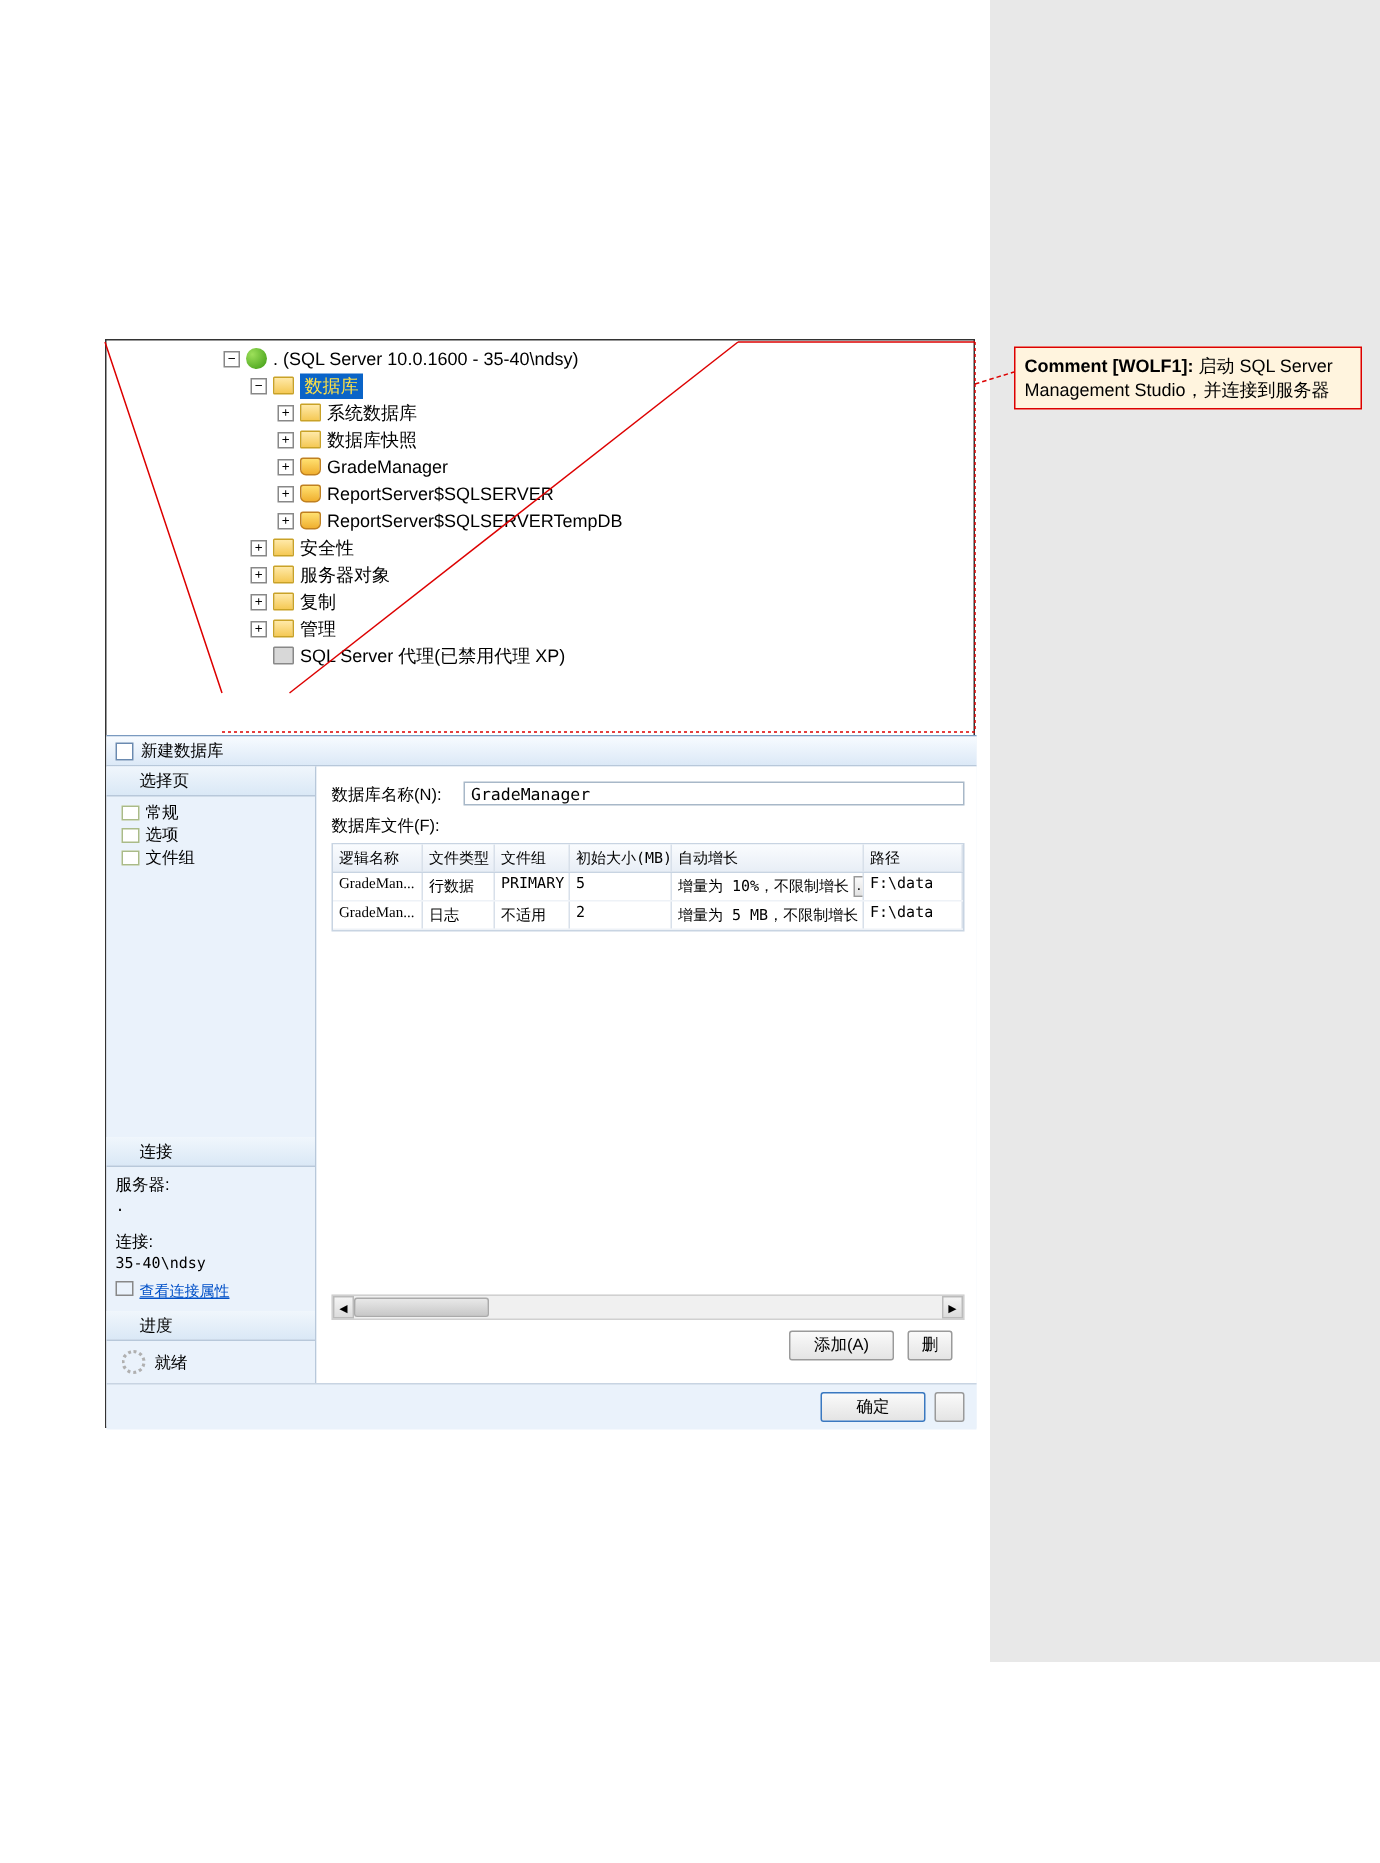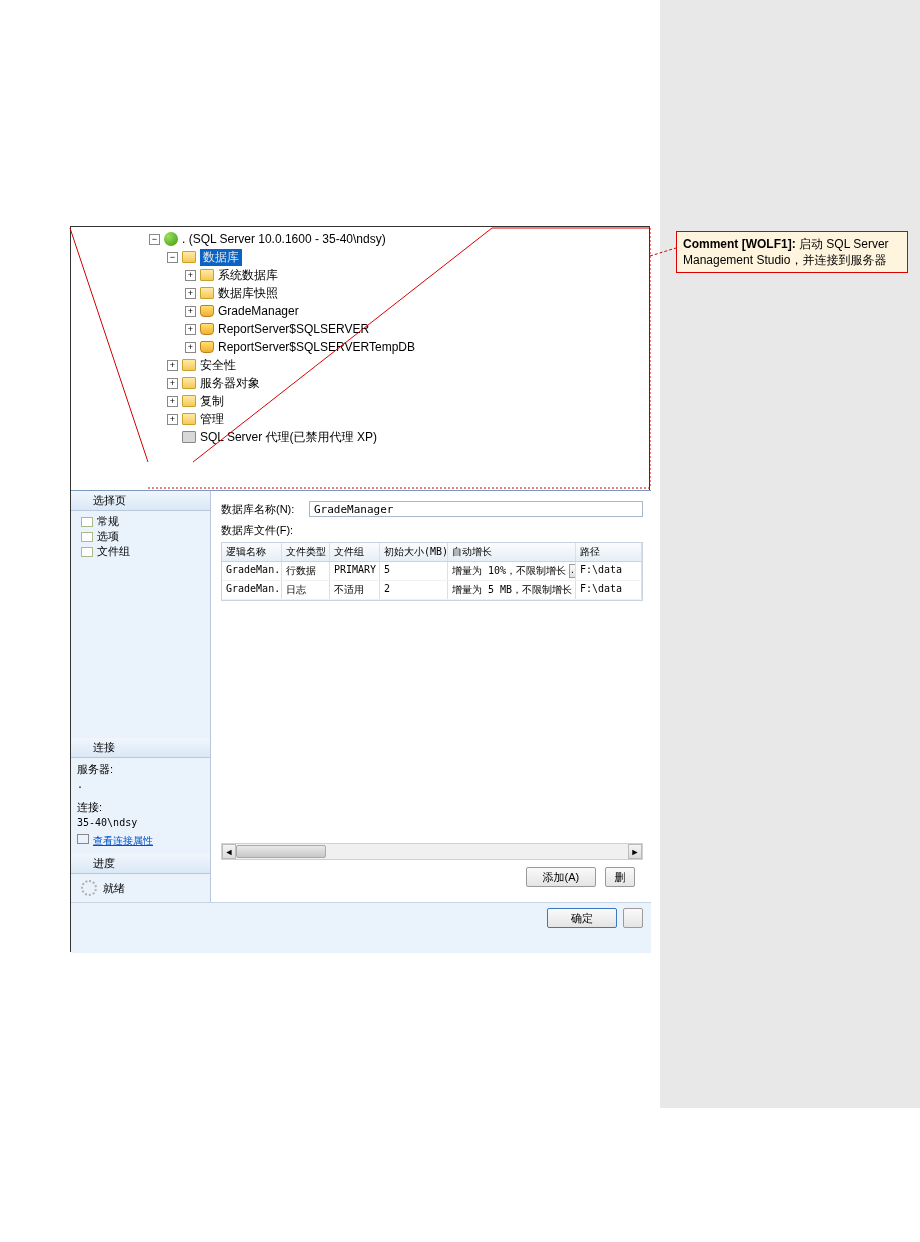--- a/index.html
+++ b/index.html
@@ -15,21 +15,21 @@
 .tree-row { display: flex; align-items: center; height: 18px; white-space: nowrap; }
 .indent0 { padding-left: 0; }
 .indent1 { padding-left: 18px; }
 .indent2 { padding-left: 36px; }
 .expander { width: 11px; height: 11px; border: 1px solid #888; display: inline-flex; align-items: center; justify-content: center; font-size: 9px; line-height: 1; margin-right: 4px; background: #fff; cursor: pointer; }
 .tree-icon { width: 14px; height: 12px; display: inline-block; margin-right: 4px; }
 .folder { background: linear-gradient(#ffe9a8, #f5c955); border: 1px solid #c9a227; border-radius: 1px; }
 .db-icon { background: linear-gradient(#ffe070, #f0b030); border: 1px solid #c08020; border-radius: 2px 2px 4px 4px; }
 .server-icon { width: 14px; height: 14px; background: radial-gradient(circle at 30% 30%, #9de05a, #3b9912); border-radius: 50%; }
 .agent-icon { width: 14px; height: 12px; background: #d8d8d8; border: 1px solid #888; border-radius: 1px; }
-.selected { background: #0a64c8; color: #e5e5e5; padding: 0 3px; }
+.selected { background: #0a64c8; color: #fde047; padding: 0 3px; }
 svg.connector { position: absolute; left: 0; top: 0; pointer-events: none; }
 
 
 .dialog { position: absolute; left: 0; top: 263px; width: 580px; height: 463px; background: #eaf2fb; border-top: 1px solid #7a9ac0; font-size: 11px; }
 .dlg-title { height: 20px; background: linear-gradient(#f7fbff, #dce9f7); border-bottom: 1px solid #b8c8da; display: flex; align-items: center; padding-left: 6px; font-size: 11px; }
 .dlg-title .doc-icon { width: 12px; height: 12px; background: #fff; border: 1px solid #6a8ab0; margin-right: 5px; }
 .dlg-body { display: flex; height: 411px; }
 .left-pane { width: 140px; background: #eaf2fb; border-right: 1px solid #b8c8da; display: flex; flex-direction: column; }
 .pane-header { background: linear-gradient(#f0f6fc, #dae8f6); border-bottom: 1px solid #b8c8da; padding: 2px 22px; font-size: 11px; font-family: Liberation Serif, serif; }
 .pane-body { padding: 3px 6px 3px 10px; font-size: 11px; }
@@ -46,21 +46,21 @@
 .form-row label { width: 88px; }
 .form-row input[type=text] { flex: 1; height: 16px; border: 1px solid #a8b8c8; font-size: 11px; padding: 0 4px; font-family: "SimSun", monospace; }
 .checkbox-row { margin: 6px 0 10px 0; color: #999; }
 .checkbox-row input { margin-right: 4px; }
 
 .grid-label { margin-bottom: 4px; }
 .grid { border: 1px solid #c8d4e2; font-size: 10px; font-family: "SimSun", monospace; }
 .grid-header { display: flex; background: linear-gradient(#fafcfe, #e8eef6); border-bottom: 1px solid #c8d4e2; }
 .grid-header div, .grid-row div { padding: 2px 4px; border-right: 1px solid #d8e0ea; white-space: nowrap; overflow: hidden; }
 .grid-row { display: flex; border-bottom: 1px solid #eef2f7; }
-.col-name { width: 60px; }
+.col-name { width: 60px; font-family: Liberation Serif, serif; }
 .col-type { width: 48px; }
 .col-grp { width: 50px; }
 .col-size { width: 68px; }
 .col-grow { width: 128px; display: flex; align-items: center; }
 .col-path { flex: 1; }
 .mini-btn { width: 20px; height: 14px; border: 1px solid #999; background: linear-gradient(#fafafa,#e2e2e2); font-size: 8px; margin-left: 3px; display: inline-block; text-align: center; line-height: 12px; }
 
 .grid-scroll-area { height: 240px; overflow: hidden; }
 .hscroll { height: 17px; background: #f0f0f0; border: 1px solid #d0d0d0; margin-top: 2px; position: relative; }
 .hscroll .thumb { position: absolute; left: 14px; top: 1px; width: 90px; height: 13px; background: linear-gradient(#e8e8e8,#c8c8c8); border: 1px solid #aaa; border-radius: 2px; }
@@ -146,20 +146,24 @@
       <span>管理</span>
     </div>
     <div class="tree-row indent1">
       <span style="width:15px"></span>
       <span class="tree-icon agent-icon"></span>
       <span>SQL Server 代理(已禁用代理 XP)</span>
     </div>
   </div>
 
   <div class="dialog">
+    <div class="dlg-title">
+      <span class="doc-icon"></span>
+      <span>新建数据库</span>
+    </div>
     <div class="dlg-body">
       <div class="left-pane">
         <div class="pane-header">选择页</div>
         <div class="pane-body">
           <div class="item">
               <span class="ic"></span>
               <span>常规</span>
             </div>
           <div class="item">
               <span class="ic"></span>

